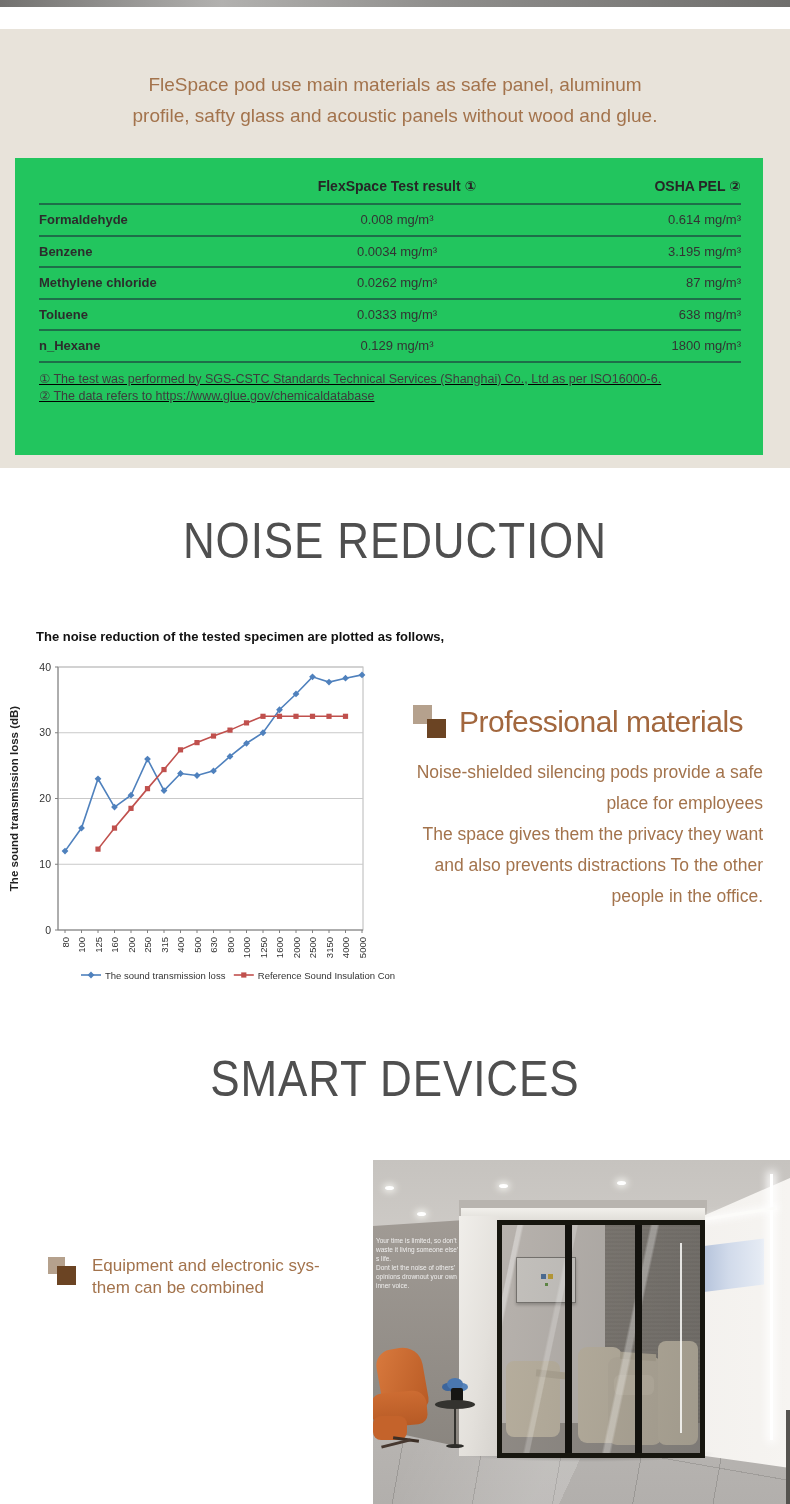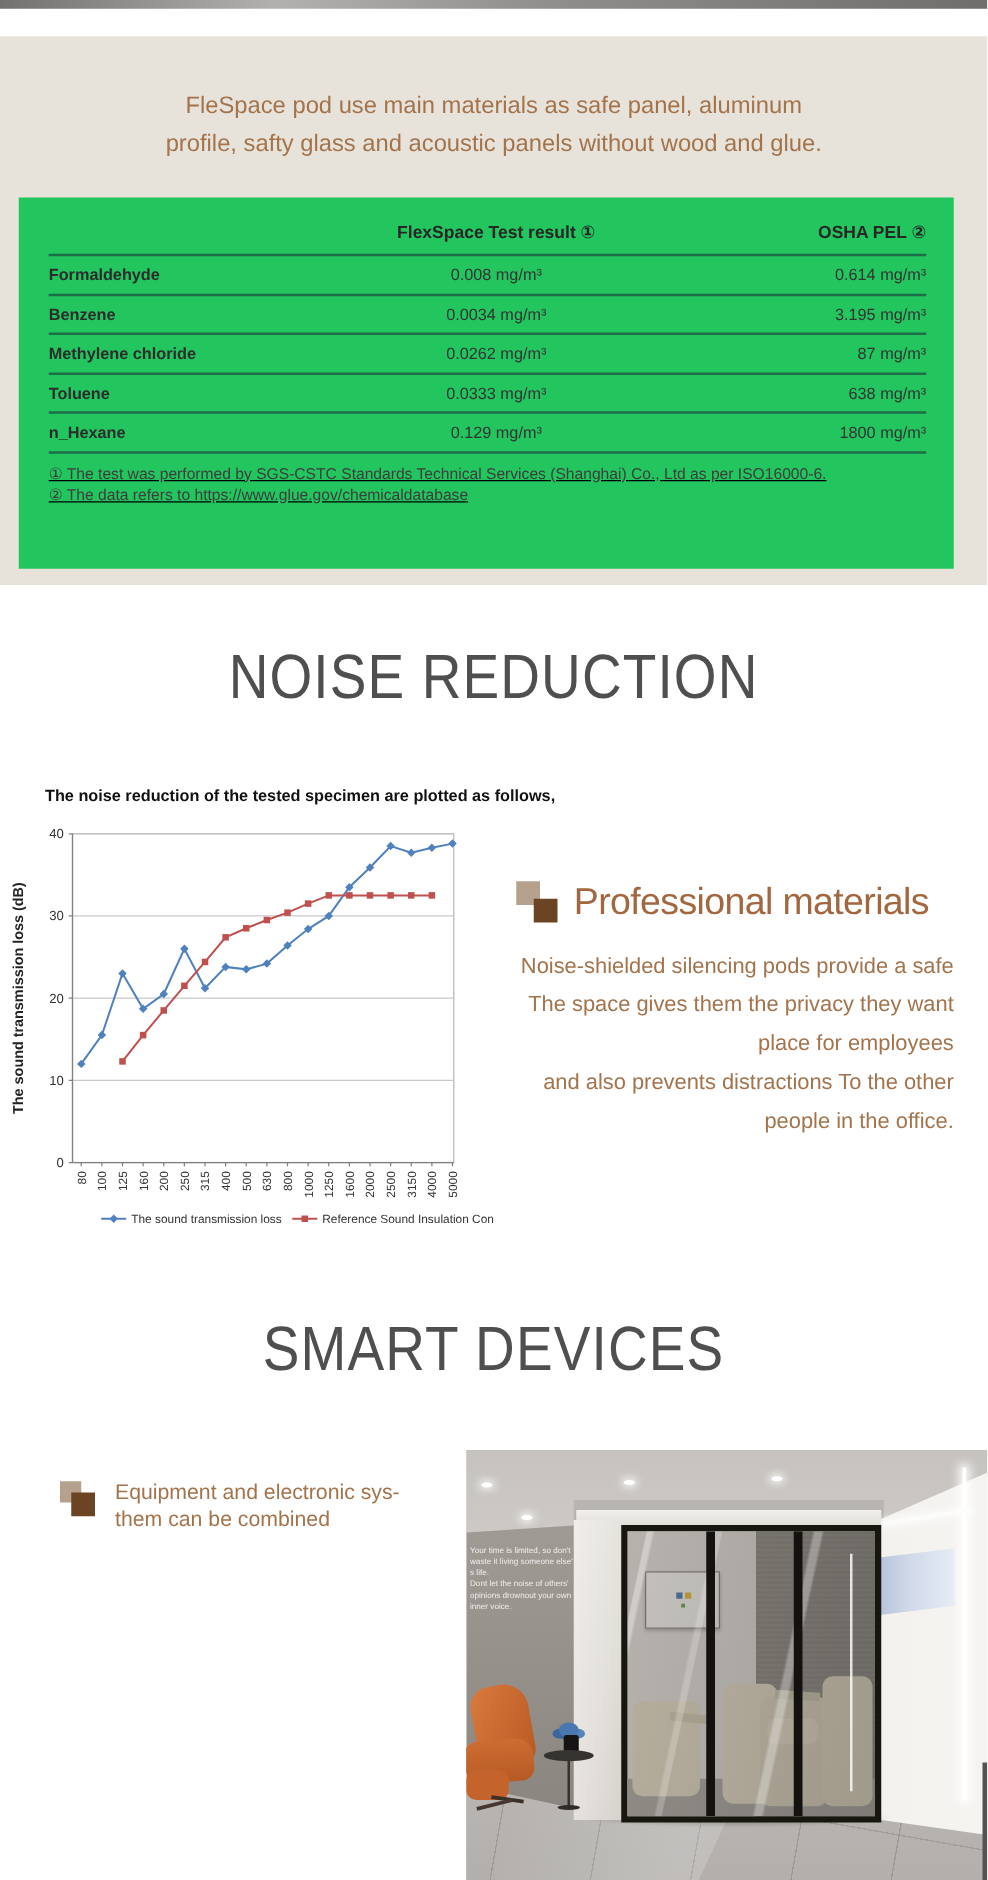--- a/index.html
+++ b/index.html
@@ -43,21 +43,21 @@
   
   .professional{position:absolute;left:413px;top:702px;width:350px;}
   .prof-head{display:flex;align-items:center;}
   .sqs{position:relative;width:38px;height:40px;flex:0 0 38px;}
   .sq-light{position:absolute;left:0;top:3px;width:19px;height:19px;background:#b5a18d;}
   .sq-dark{position:absolute;left:14px;top:17px;width:19px;height:19px;background:#6b4423;}
   .prof-title{font-size:30px;letter-spacing:-.5px;color:var(--brown-head);margin-left:8px;}
   .prof-body{margin-top:15px;font-size:17.5px;line-height:31px;color:var(--brown);text-align:right;}
 
   
-  .equipment{position:absolute;left:46px;top:1180px;display:flex;}
+  .equipment{position:absolute;left:46px;top:1252px;display:flex;}
   .sqs2{position:relative;width:32px;height:34px;flex:0 0 32px;}
   .sq2-light{position:absolute;left:2px;top:5px;width:17px;height:17px;background:#b5a18d;}
   .sq2-dark{position:absolute;left:11px;top:14px;width:19px;height:19px;background:#6b4423;}
   .equip-text{margin-left:14px;font-size:17px;line-height:22px;color:var(--brown);padding-top:3px;}
 
   
   .photo{position:absolute;left:373px;top:1160px;width:417px;height:344px;overflow:hidden;background:#d8d4d0;}
   .ph-abs{position:absolute;inset:0;}
   .ph-ceiling{background:linear-gradient(180deg,#c6c3bf,#e0dcd8 75%);}
   .ph-light{position:absolute;width:9px;height:4px;border-radius:50%;background:#fff;
@@ -294,22 +294,22 @@
   <div class="professional">
     <div class="prof-head">
       <div class="sqs">
         <div class="sq-light"></div>
         <div class="sq-dark"></div>
       </div>
       <div class="prof-title">Professional materials</div>
     </div>
     <div class="prof-body">
         <div class="p-line">Noise-shielded silencing pods provide a safe</div>
+        <div class="p-line">place for employees</div>
         <div class="p-line">The space gives them the privacy they want</div>
-        <div class="p-line">place for employees</div>
         <div class="p-line">and also prevents distractions To the other</div>
         <div class="p-line">people in the office.</div>
       </div>
   </div>
 
   <h1 class="big-title" style="top:1050px">
     <span class="cond">SMART DEVICES</span>
   </h1>
 
   <div class="equipment">

